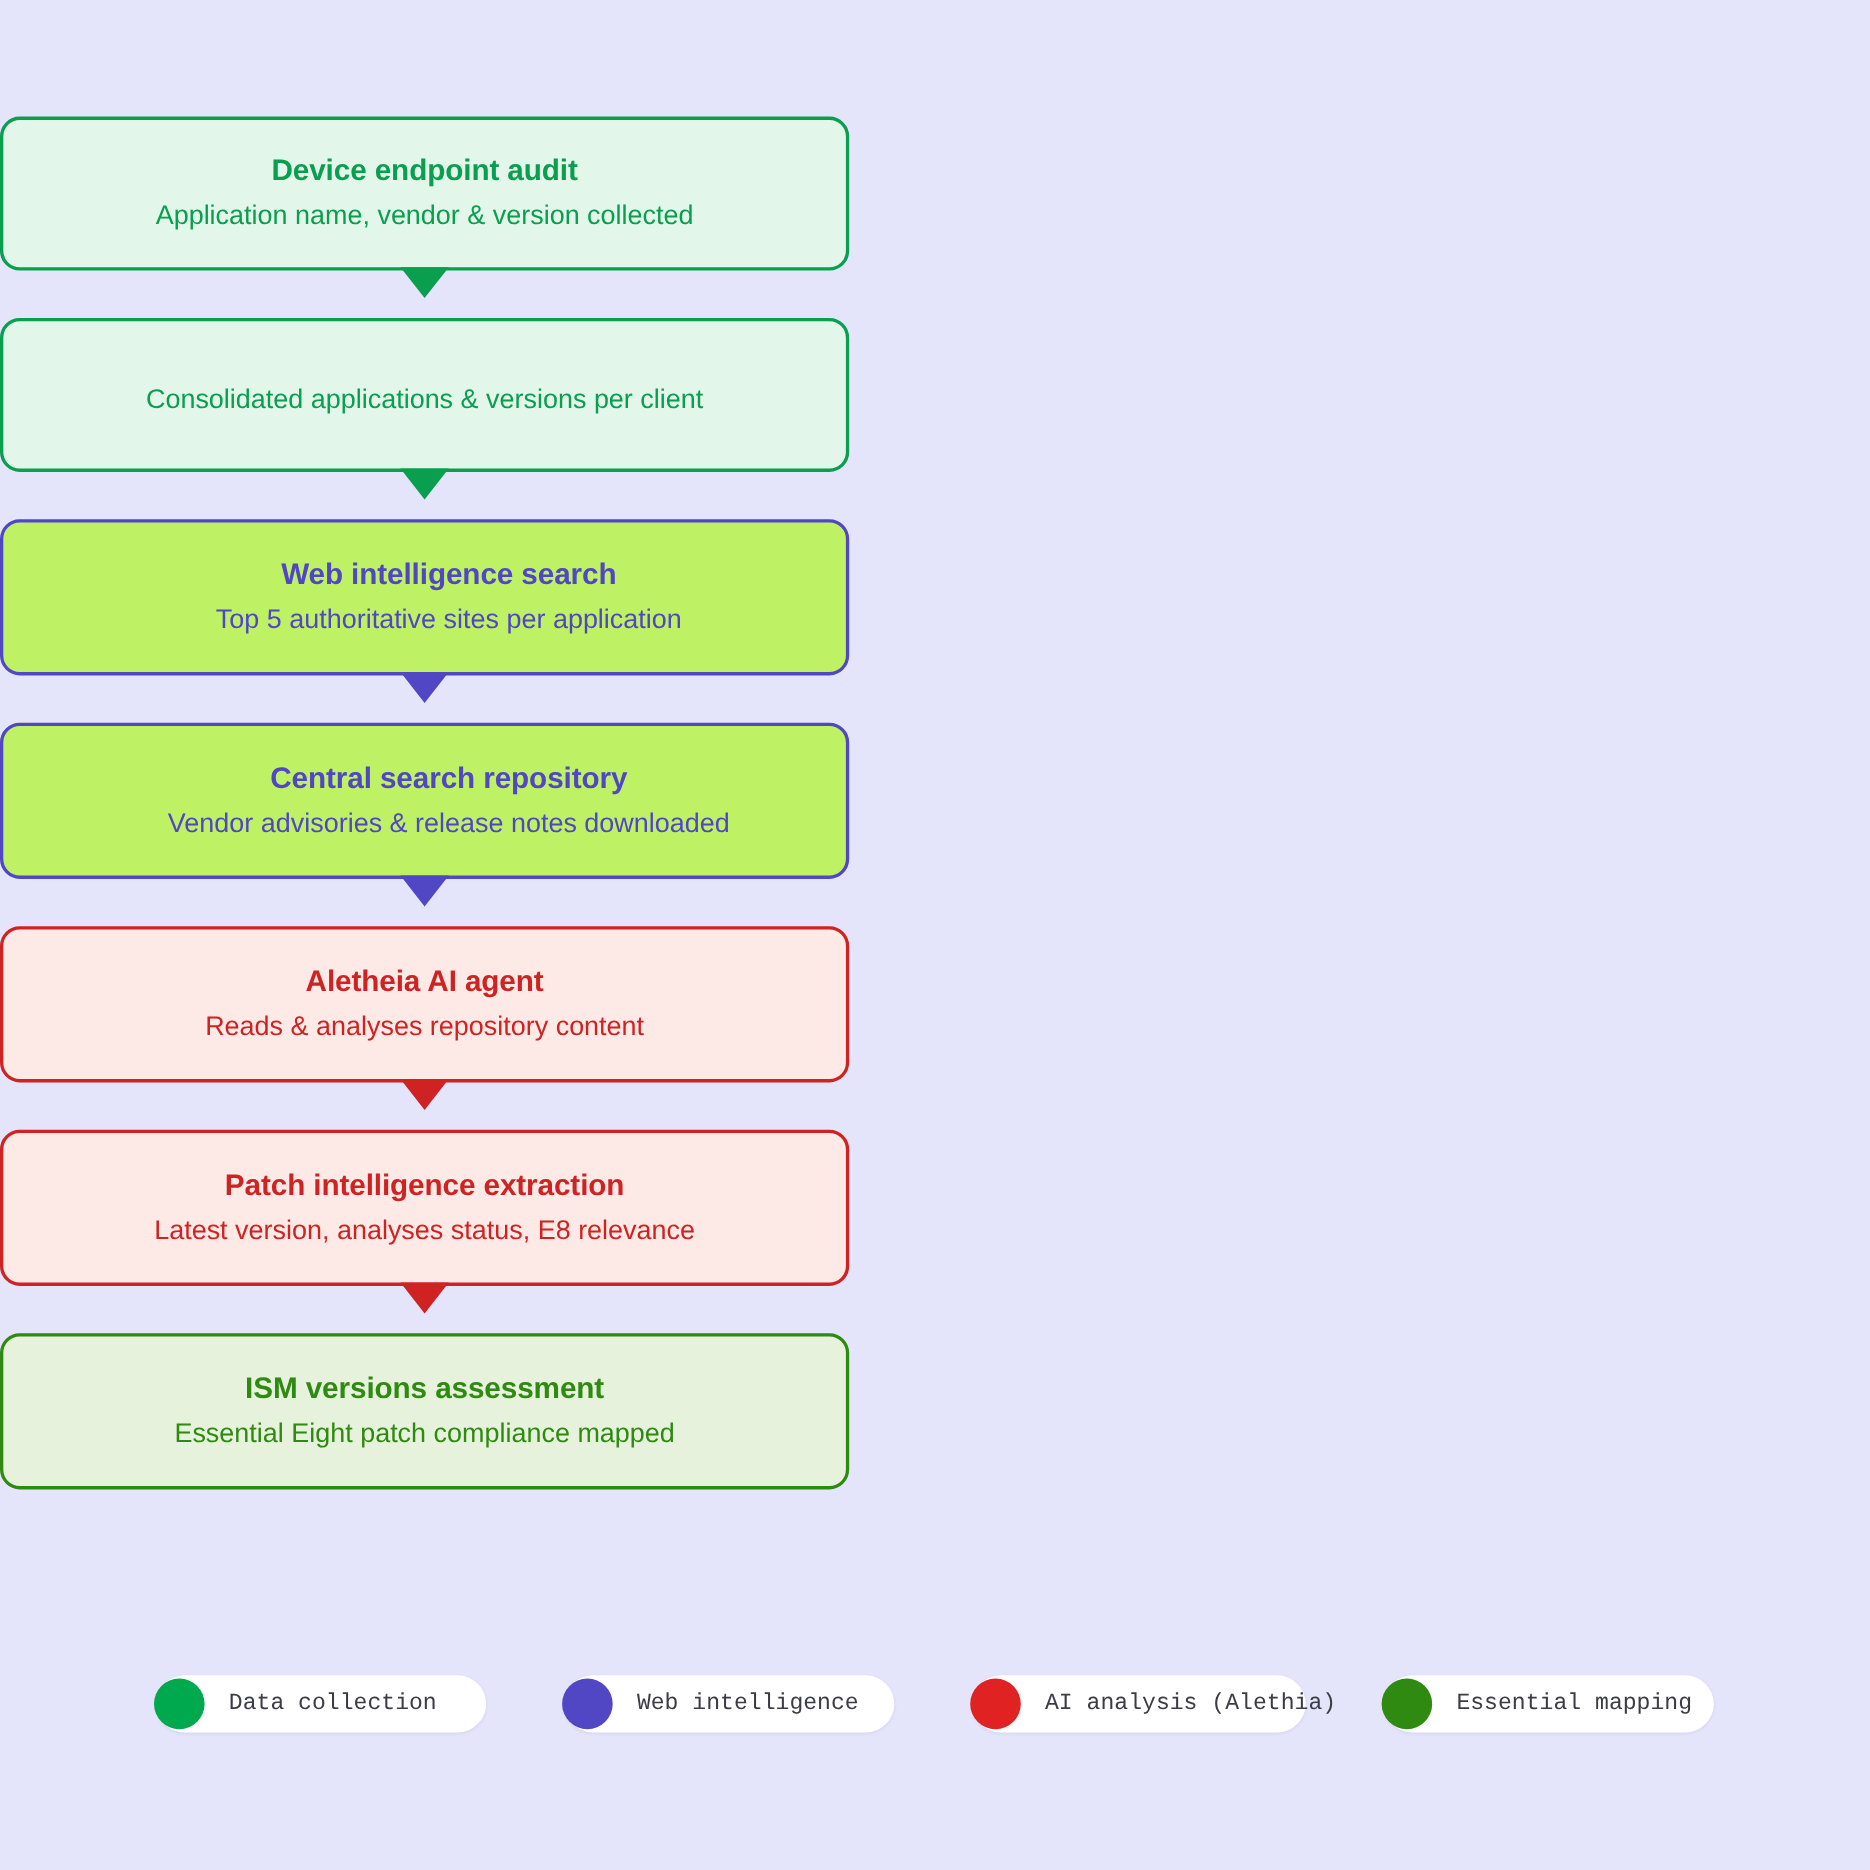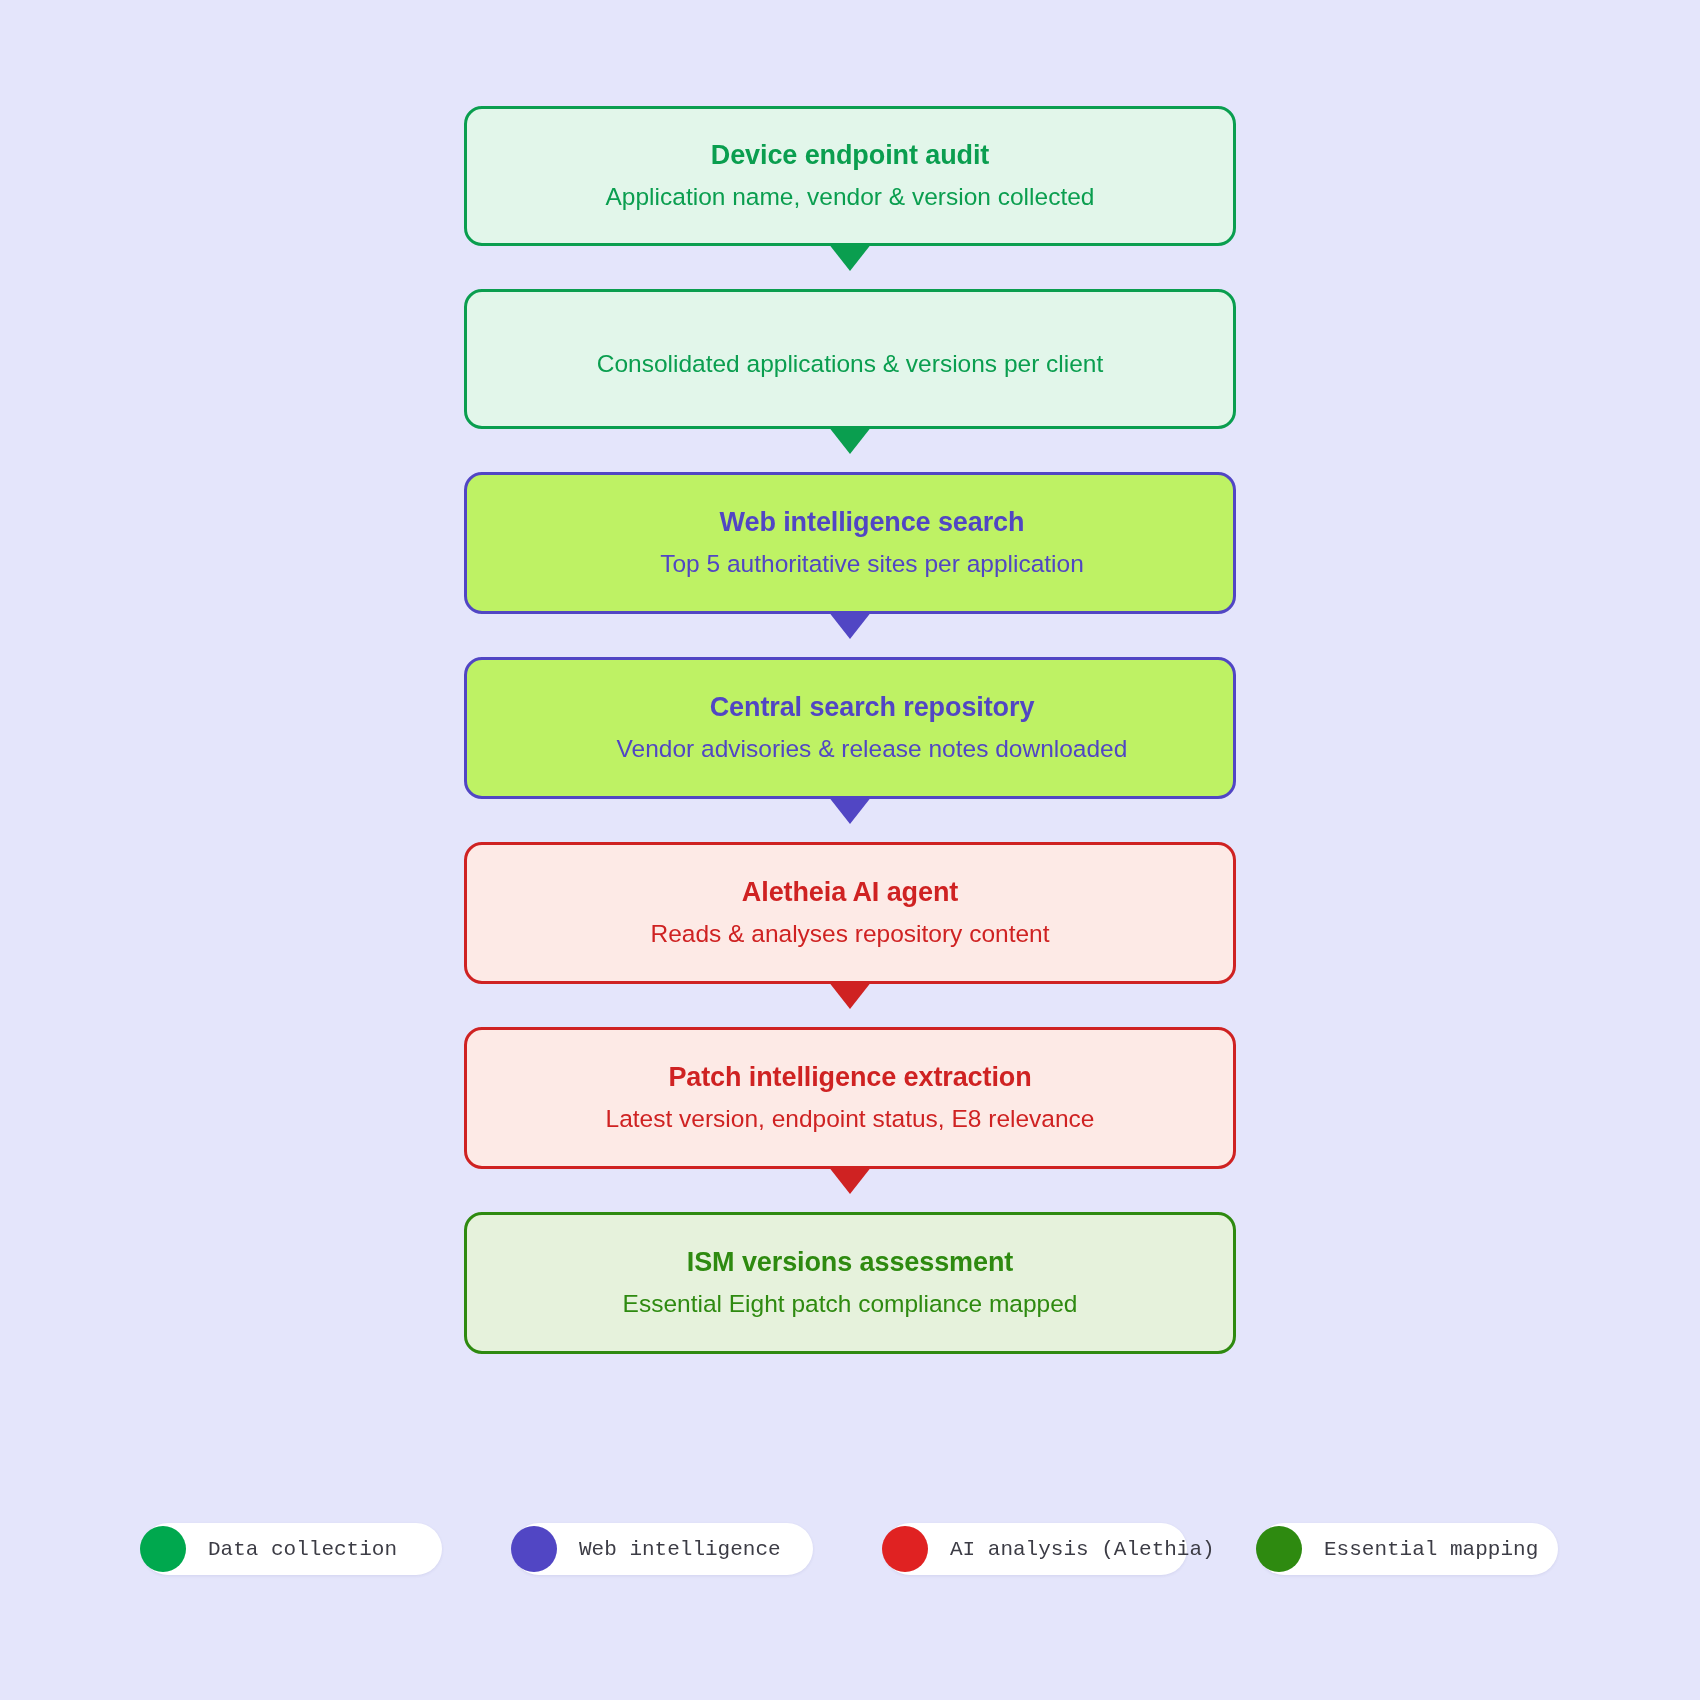--- a/index.html
+++ b/index.html
@@ -15,21 +15,20 @@
     position: relative;
     overflow: hidden;
   }
 
   #flow-root {
     width: 1700px;
     height: 1324px;
     position: relative;
     display: flex;
     flex-direction: column;
-    align-items: center;
   }
 
   
   .flow-column {
     width: 772px;
     margin-top: 106px;
     display: flex;
     flex-direction: column;
     align-items: stretch;
   }
@@ -204,21 +203,21 @@
         <div class="node-sub">Reads &amp; analyses repository content</div>
       </div>
     </div>
     <div class="connector">
       <span class="tri tri-red"></span>
     </div>
 
     <div class="node-wrap">
       <div class="node v-red h-6">
         <div class="node-title">Patch intelligence extraction</div>
-        <div class="node-sub">Latest version, endpoint status, E8 relevance</div>
+        <div class="node-sub">Latest version, analyses status, E8 relevance</div>
       </div>
     </div>
     <div class="connector">
       <span class="tri tri-red"></span>
     </div>
 
     <div class="node-wrap">
       <div class="node v-olive h-7">
         <div class="node-title">ISM versions assessment</div>
         <div class="node-sub">Essential Eight patch compliance mapped</div>

